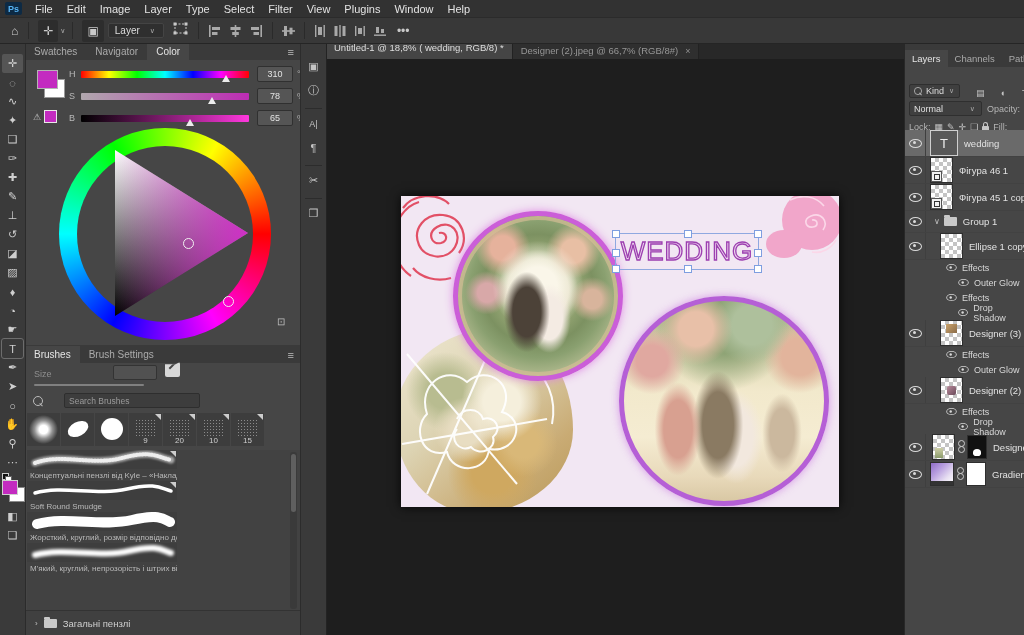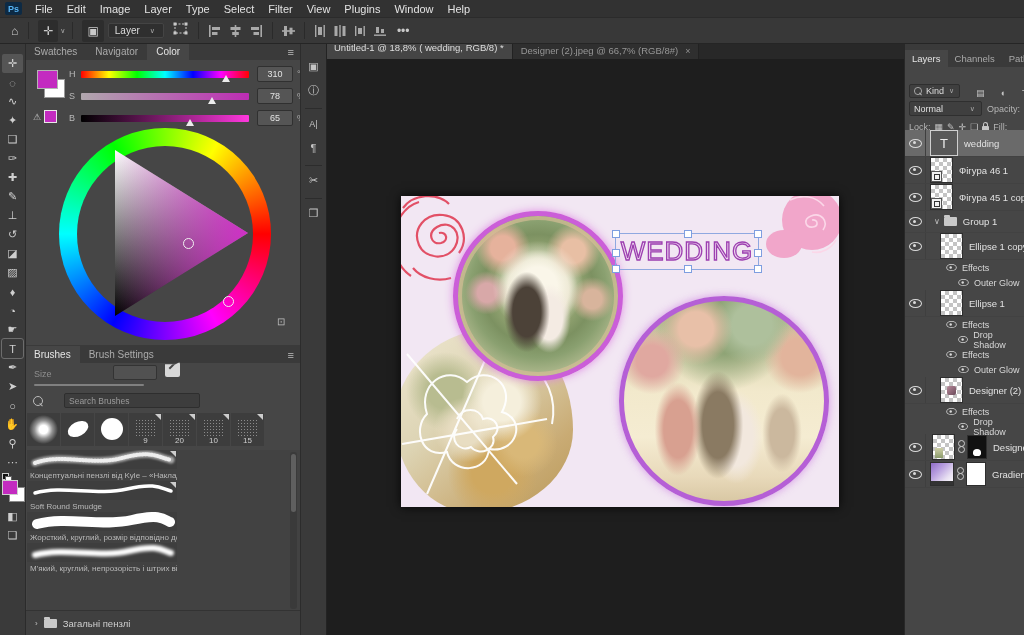--- a/index.html
+++ b/index.html
@@ -692,36 +692,38 @@
     </div>
     <div class="erow" style="padding-left:40px">
       <span class="eye eye-s"></span>
       <span>Effects</span>
     </div>
     <div class="erow" style="padding-left:52px">
       <span class="eye eye-s"></span>
       <span>Outer Glow</span>
     </div>
 
-    <div class="lrow">
-      <span class="eyewell">
-          <span class="eye"></span>
-        </span>
-      <span class="thumb checker" style="margin-left:14px"></span>
-      <span class="lname">Ellipse 1</span>
-    </div>
     <div class="erow" style="padding-left:40px">
       <span class="eye eye-s"></span>
       <span>Effects</span>
     </div>
     <div class="erow" style="padding-left:52px">
       <span class="eye eye-s"></span>
       <span>Drop Shadow</span>
     </div>
 
+    <div class="lrow">
+      <span class="eyewell">
+          <span class="eye"></span>
+        </span>
+      <span class="thumb checker" style="margin-left:14px">
+        <span class="abs" style="left:5px;top:3px;width:11px;height:9px;background:linear-gradient(135deg,#caa26a,#8a6c4a);"></span>
+      </span>
+      <span class="lname">Designer (3)</span>
+    </div>
     <div class="erow" style="padding-left:40px">
       <span class="eye eye-s"></span>
       <span>Effects</span>
     </div>
     <div class="erow" style="padding-left:52px">
       <span class="eye eye-s"></span>
       <span>Outer Glow</span>
     </div>
 
     <div class="lrow">

